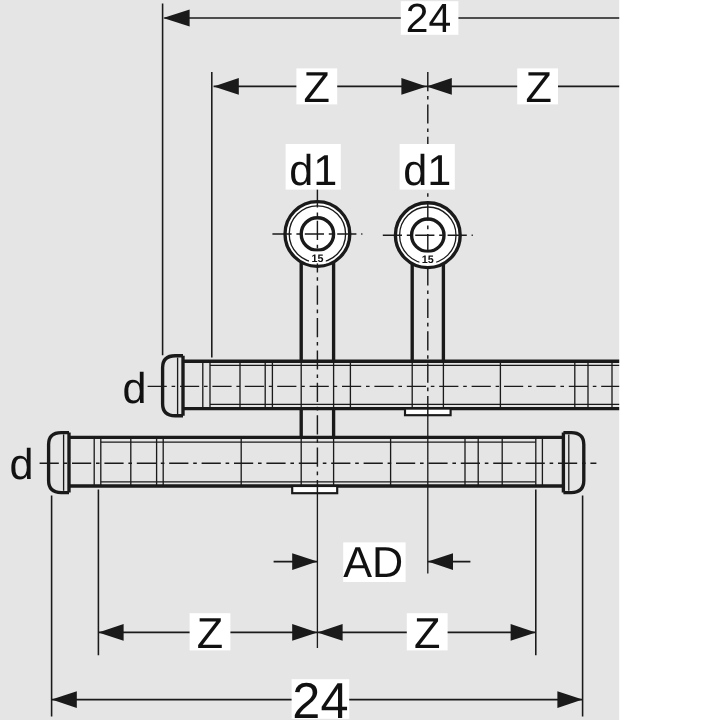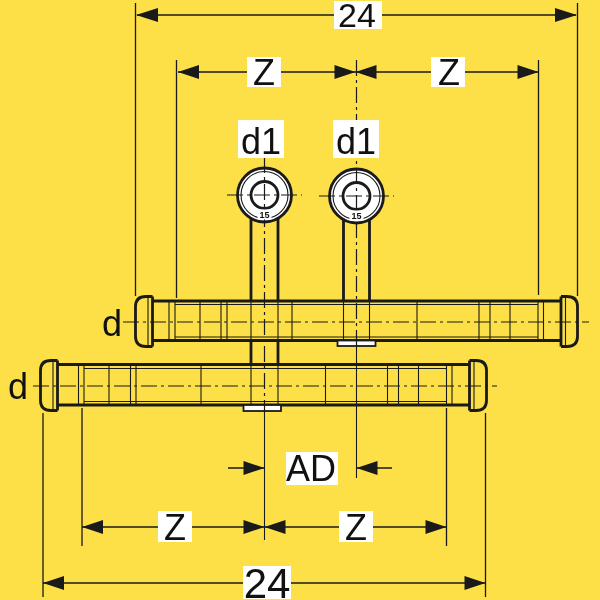--- a/index.html
+++ b/index.html
@@ -1,16 +1,16 @@
 <!DOCTYPE html>
 <html><head>
 <meta charset="utf-8">
 <style>
   html,body{margin:0;padding:0;background:#fff;}
-  .stage{position:relative;width:600px;height:600px;background:#fde047;overflow:hidden;}
+  .stage{position:relative;width:516px;height:600px;background:#e5e5e5;overflow:hidden;}
   svg{display:block;}
   .thick{stroke:#1a1a1a;stroke-width:2.8;fill:none;}
   .thin{stroke:#1a1a1a;stroke-width:1.1;fill:none;}
   .dim{stroke:#1a1a1a;stroke-width:1.3;fill:none;}
   .cl{stroke:#1a1a1a;stroke-width:1.2;fill:none;stroke-dasharray:16 4 3 4;}
   .arrow{fill:#1a1a1a;stroke:none;}
   .whitefill{fill:#ffffff;}
   .labelbg{fill:#ffffff;stroke:none;}
   .lbl{font-family:"Liberation Sans", sans-serif;fill:#111;text-anchor:middle;}
   .fs34{font-size:34px;} .fs36{font-size:36px;} .fs42{font-size:42px;}

